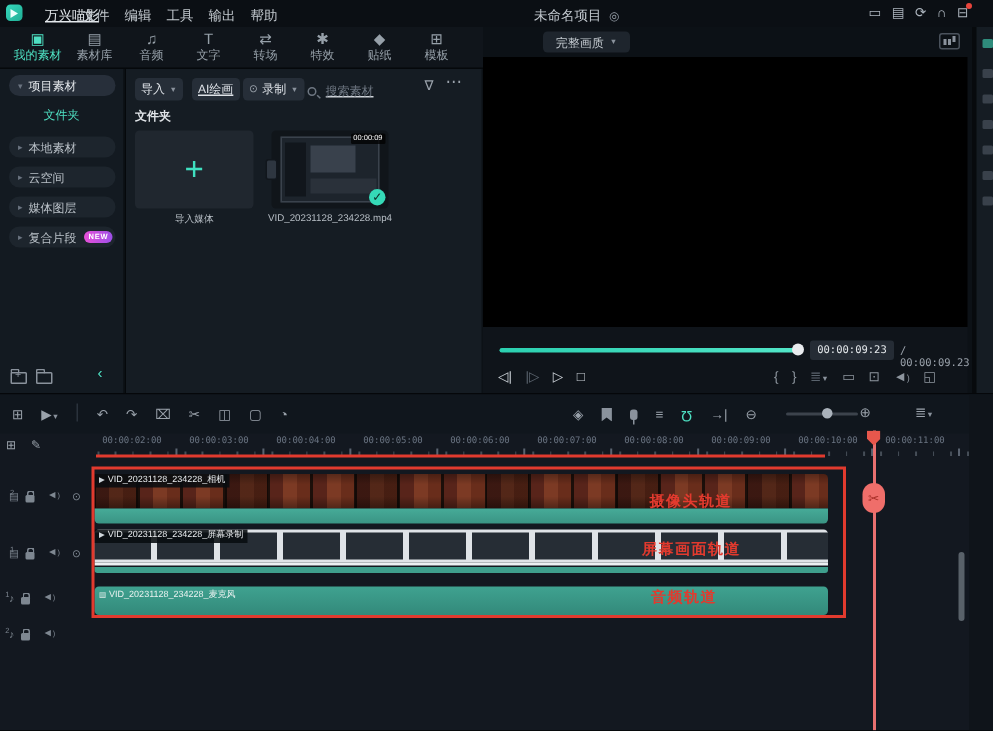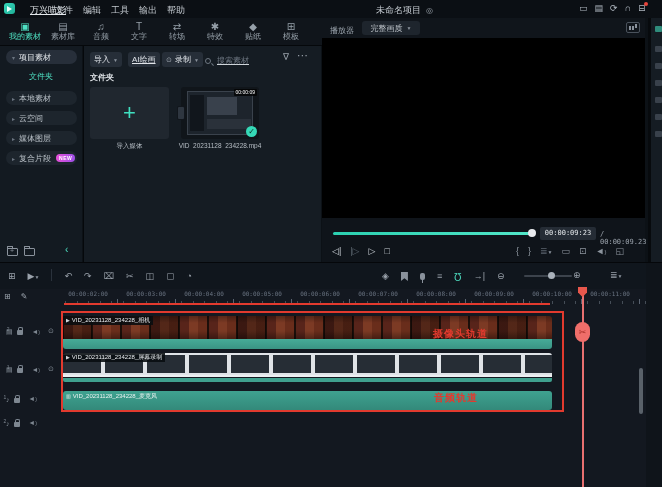--- a/index.html
+++ b/index.html
@@ -12,21 +12,21 @@
   }
   .abs{position:absolute;}
   .ic{color:#9aa2ab;font-size:9px;line-height:1;}
   .dim{color:#5a636d;}
   
   .menubar{position:absolute;left:0;top:0;width:662px;height:18px;background:#0b0f14;display:flex;align-items:center;}
   .logo{position:absolute;left:4px;top:3px;width:11px;height:11px;border-radius:3px;background:linear-gradient(135deg,#36d8bd,#1fae95);}
   .logo:after{content:"";position:absolute;left:3px;top:3px;border-left:5px solid #eafffb;border-top:3px solid transparent;border-bottom:3px solid transparent;}
   .app-title{position:absolute;left:30px;top:4px;font-size:9px;color:#e4e8ec;text-decoration:underline;}
   .menus{position:absolute;left:55px;top:4px;display:flex;gap:10px;font-size:9px;color:#c3c9cf;}
-  .proj{position:absolute;left:356px;top:4px;font-size:9px;color:#c3c9cf;display:flex;gap:5px;align-items:center;margin-left:20px;}
+  .proj{position:absolute;left:356px;top:4px;font-size:9px;color:#c3c9cf;display:flex;gap:5px;align-items:center;}
   .topicons{position:absolute;left:579px;top:3px;display:flex;gap:7px;font-size:9px;color:#aeb6bf;}
   .reddot{position:relative;}
   .reddot:after{content:"";position:absolute;right:-2px;top:-1px;width:4px;height:4px;border-radius:50%;background:#e8453c;}
   
   .tabbar{position:absolute;left:0;top:18px;width:322px;height:28px;background:#10151b;border-bottom:1px solid #05080b;display:flex;align-items:center;padding-left:6px;}
   .tab{width:38px;display:flex;flex-direction:column;align-items:center;gap:1px;color:#96a0a9;}
   .tab .ticon{font-size:10px;line-height:10px;}
   .tab .tlabel{font-size:8px;line-height:8px;white-space:nowrap;}
   .tab.active{color:#4ee0c2;}
   
@@ -240,23 +240,20 @@
       <div class="abs" style="left:9px;top:8px;width:14px;height:36px;background:#11161c;"></div>
       <div class="abs" style="left:26px;top:10px;width:30px;height:18px;background:#39414c;"></div>
       <div class="abs" style="left:26px;top:32px;width:44px;height:10px;background:#2a313a;"></div>
       <div class="durbadge">00:00:09</div>
       <div class="abs" style="left:-3px;top:20px;width:6px;height:12px;background:#2e3640;border-radius:1px;box-shadow:0 0 0 1px #11161c;"></div>
       <div class="check" style="right:2px;bottom:2px;position:absolute;">✓</div>
     </div>
     <div class="tilelabel" style="left:88px;top:96px;width:96px;text-align:center;">VID_20231128_234228.mp4</div>
   </div>
 
-  <div class="player-header">
-    <div class="abs" style="left:8px;top:7px;font-size:8px;color:#9aa3ac;">播放器</div>
-  </div>
   <div class="qual">
     <span>完整画质</span>
       <span class="caret">▼</span>
   </div>
   <div class="charticon"></div>
 
   <div class="preview"></div>
 
   <div class="pcontrols">
     <div class="progress"></div>
@@ -388,19 +385,20 @@
       <div class="alabel"><span style="font-size:5px;margin-right:2px;">▥</span><span>VID_20231128_234228_麦克风</span></div>
     </div>
 
     <div class="tlrightpad"></div>
     <div class="tscroll"></div>
   </div>
 
   <div class="ann-line"></div>
   <div class="ann-rect"></div>
   <div class="ann-text" style="left:433px;top:327px;">摄像头轨道</div>
+  <div class="ann-text" style="left:428px;top:359px;">屏幕画面轨道</div>
   <div class="ann-text" style="left:434px;top:391px;">音频轨道</div>
 
   <div class="ph-line"></div>
   <div class="ph-pin"></div>
   <div class="ph-scissors">✂</div>
 
 </div>
 
 </body></html>

